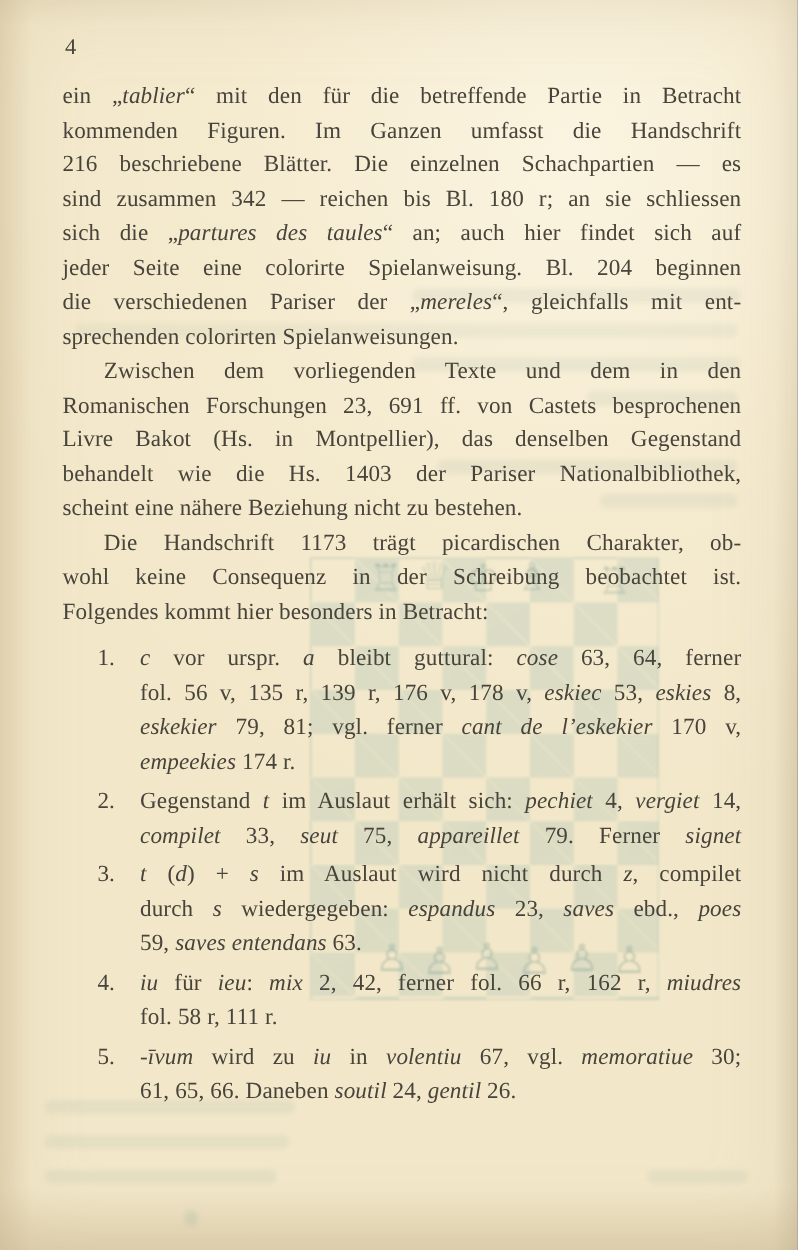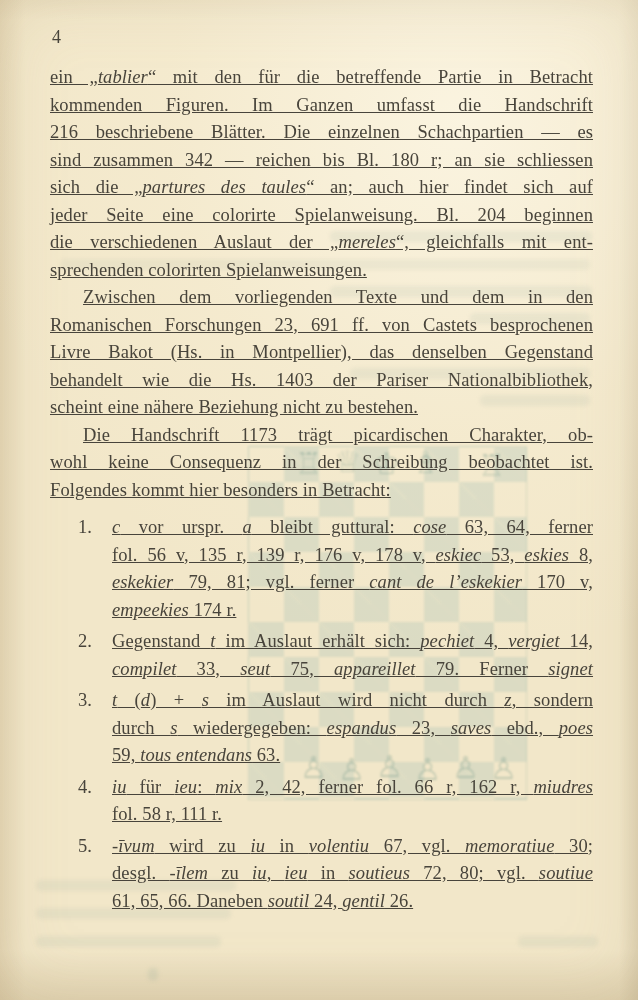--- a/index.html
+++ b/index.html
@@ -11,21 +11,21 @@
       radial-gradient(130% 90% at 72% 12%, rgba(252,246,228,0.85) 0%, rgba(248,239,214,0.40) 35%, rgba(243,232,204,0) 60%),
       linear-gradient(90deg, rgba(196,175,136,0.30) 0, rgba(196,175,136,0) 4%),
       linear-gradient(270deg, rgba(185,170,138,0.33) 0, rgba(185,170,138,0) 3%),
       linear-gradient(0deg, rgba(196,178,140,0.38) 0, rgba(196,178,140,0) 5%),
       linear-gradient(180deg, rgba(205,190,158,0.22) 0, rgba(205,190,158,0) 2%),
       #f2e7c9;
     box-shadow: inset 0 0 70px rgba(170,150,108,0.18);
   }
   .pagenum{position:absolute; left:52px; top:24px; font-size:18px;}
   .textcol{position:absolute; left:50px; top:64px; width:543px; z-index:2;}
-  .line{display:block; text-align:justify; text-align-last:justify; letter-spacing:0.1px;text-decoration:underline;}
+  .line{display:block; text-align:justify; text-align-last:justify; letter-spacing:0.1px;}
   .line.last{text-align-last:left;}
   .line.ind{text-indent:33px;}
   .it{font-style:italic;}
   .list{margin-top:10px;}
   .item{position:relative; padding-left:62px; margin-top:4px;}
   .item:first-child{margin-top:0;}
   .num{position:absolute; left:28px; top:0; line-height:27.5px;}
   
   .bleed{position:absolute; inset:0; z-index:1; pointer-events:none;}
   .board{
@@ -91,21 +91,21 @@
 
   <div class="textcol">
     <div id="paras">
         <div class="para">
           <div class="line"><span>ein „</span><span class="it">tablier</span><span>“ mit den für die betreffende Partie in Betracht</span></div>
           <div class="line"><span>kommenden Figuren.  Im Ganzen umfasst die Handschrift</span></div>
           <div class="line"><span>216 beschriebene Blätter.  Die einzelnen Schachpartien — es</span></div>
           <div class="line"><span>sind zusammen 342 — reichen bis Bl. 180 r; an sie schliessen</span></div>
           <div class="line"><span>sich die „</span><span class="it">partures des taules</span><span>“ an; auch hier findet sich auf</span></div>
           <div class="line"><span>jeder Seite eine colorirte Spielanweisung.  Bl. 204 beginnen</span></div>
-          <div class="line"><span>die verschiedenen Auslaut der „</span><span class="it">mereles</span><span>“, gleichfalls mit ent-</span></div>
+          <div class="line"><span>die verschiedenen Pariser der „</span><span class="it">mereles</span><span>“, gleichfalls mit ent-</span></div>
           <div class="line last"><span>sprechenden colorirten Spielanweisungen.</span></div>
         </div>
         <div class="para">
           <div class="line ind"><span>Zwischen dem vorliegenden Texte und dem in den</span></div>
           <div class="line"><span>Romanischen Forschungen 23, 691 ff. von Castets besprochenen</span></div>
           <div class="line"><span>Livre Bakot (Hs. in Montpellier), das denselben Gegenstand</span></div>
           <div class="line"><span>behandelt wie die Hs. 1403 der Pariser Nationalbibliothek,</span></div>
           <div class="line last"><span>scheint eine nähere Beziehung nicht zu bestehen.</span></div>
         </div>
         <div class="para">
@@ -122,31 +122,30 @@
           <div class="line"><span class="it">eskekier</span><span> 79, 81; vgl. ferner </span><span class="it">cant de l’eskekier</span><span> 170 v,</span></div>
           <div class="line last"><span class="it">empeekies</span><span> 174 r.</span></div>
         </div>
         <div class="item">
           <span class="num">2.</span>
           <div class="line"><span>Gegenstand </span><span class="it">t</span><span> im Auslaut erhält sich: </span><span class="it">pechiet</span><span> 4, </span><span class="it">vergiet</span><span> 14,</span></div>
           <div class="line"><span class="it">compilet</span><span> 33, </span><span class="it">seut</span><span> 75, </span><span class="it">appareillet</span><span> 79.  Ferner </span><span class="it">signet</span></div>
         </div>
         <div class="item">
           <span class="num">3.</span>
-          <div class="line"><span class="it">t</span><span> (</span><span class="it">d</span><span>) + </span><span class="it">s</span><span> im Auslaut wird nicht durch </span><span class="it">z</span><span>, sondern</span></div>
+          <div class="line"><span class="it">t</span><span> (</span><span class="it">d</span><span>) + </span><span class="it">s</span><span> im Auslaut wird nicht durch </span><span class="it">z</span><span>, compilet</span></div>
           <div class="line"><span>durch </span><span class="it">s</span><span> wiedergegeben: </span><span class="it">espandus</span><span> 23, </span><span class="it">saves</span><span> ebd., </span><span class="it">poes</span></div>
-          <div class="line last"><span>59, </span><span class="it">tous entendans</span><span> 63.</span></div>
+          <div class="line last"><span>59, </span><span class="it">saves entendans</span><span> 63.</span></div>
         </div>
         <div class="item">
           <span class="num">4.</span>
           <div class="line"><span class="it">iu</span><span> für </span><span class="it">ieu</span><span>: </span><span class="it">mix</span><span> 2, 42, ferner fol. 66 r, 162 r, </span><span class="it">miudres</span></div>
           <div class="line last"><span>fol. 58 r, 111 r.</span></div>
         </div>
         <div class="item">
           <span class="num">5.</span>
           <div class="line"><span class="it">-īvum</span><span> wird zu </span><span class="it">iu</span><span> in </span><span class="it">volentiu</span><span> 67, vgl. </span><span class="it">memoratiue</span><span> 30;</span></div>
-          <div class="line"><span>desgl. </span><span class="it">-īlem</span><span> zu </span><span class="it">iu</span><span>, </span><span class="it">ieu</span><span> in </span><span class="it">soutieus</span><span> 72, 80; vgl. </span><span class="it">soutiue</span></div>
           <div class="line last"><span>61, 65, 66.  Daneben </span><span class="it">soutil</span><span> 24, </span><span class="it">gentil</span><span> 26.</span></div>
         </div>
       </div>
   </div>
 
 </div>
 
 </body></html>

